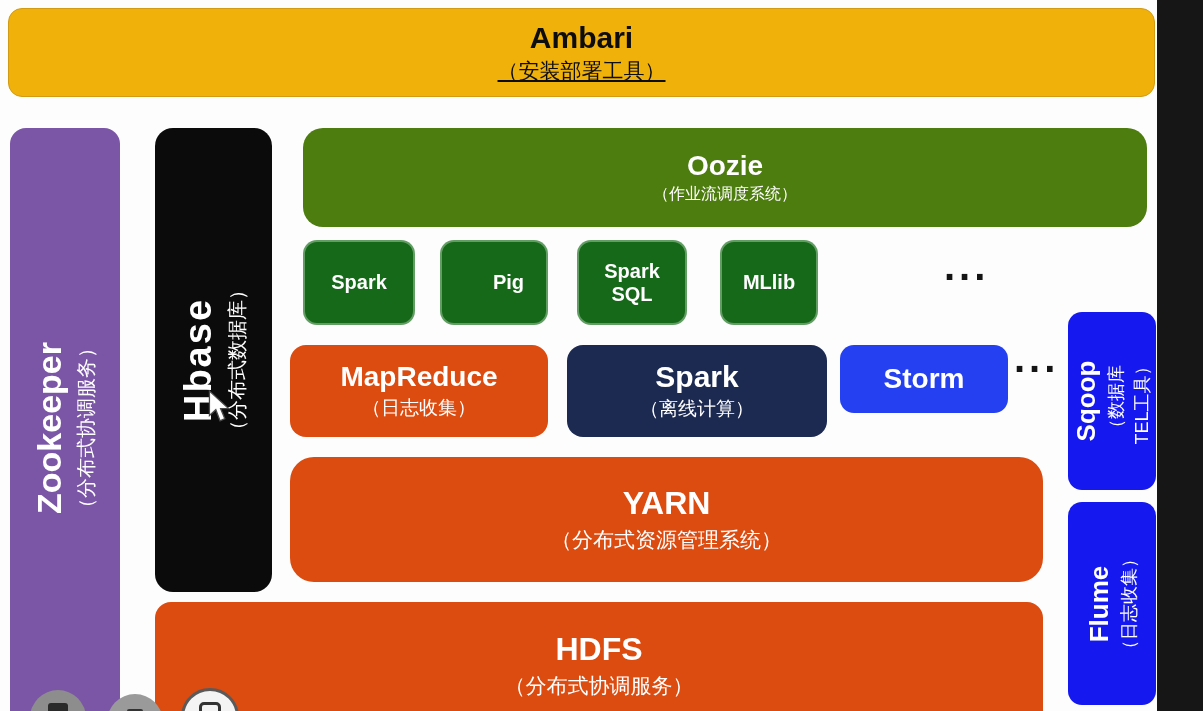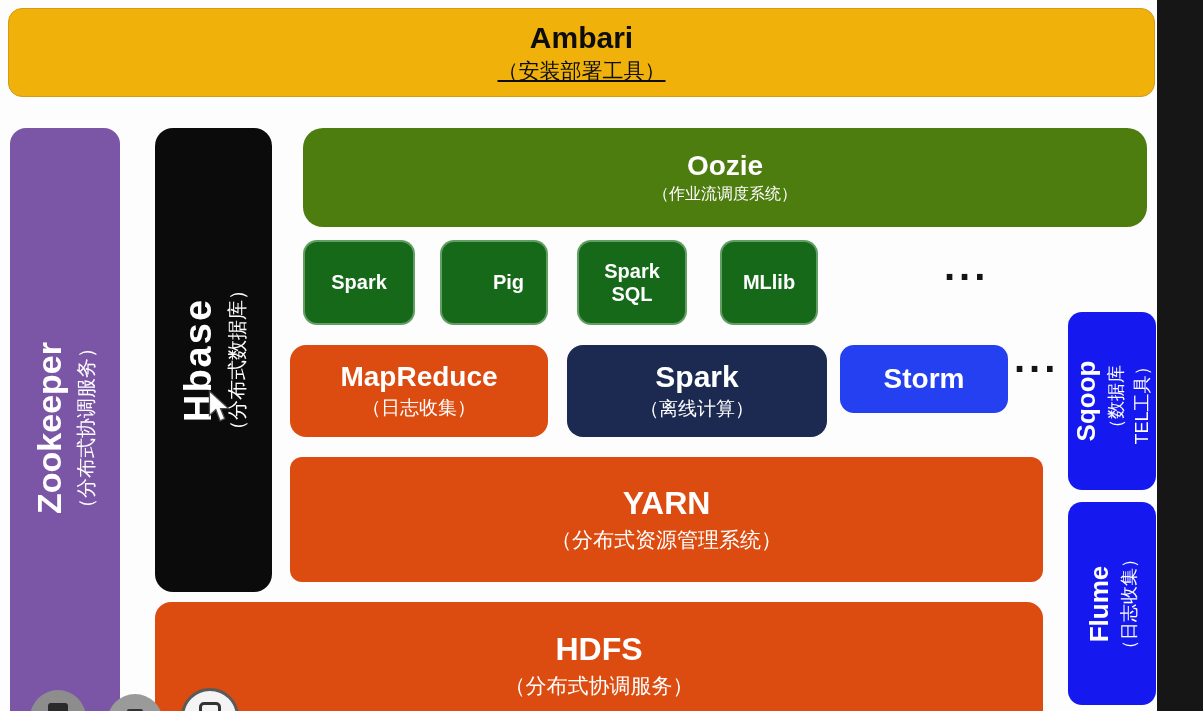--- a/index.html
+++ b/index.html
@@ -32,21 +32,21 @@
   #dots-tools{left:944px;top:244px;}
   #dots-compute{left:1014px;top:336px;}
 
   #mapreduce{left:290px;top:345px;width:258px;height:92px;background:#DC4B0F;border-radius:16px;}
   #sparkbox{left:567px;top:345px;width:260px;height:92px;background:#1C2A52;border-radius:16px;}
   #storm{left:840px;top:345px;width:168px;height:68px;background:#2540F0;border-radius:14px;}
   .t2{font-size:28px;font-weight:bold;}
   .s2{font-size:19px;margin-top:2px;}
   #sparkbox .t2{font-size:30px;}
 
-  #yarn{left:290px;top:457px;width:753px;height:125px;background:#DC4B0F;border-radius:12px;}
+  #yarn{left:290px;top:457px;width:753px;height:125px;background:#DC4B0F;border-radius:24px;}
   #hdfs{left:155px;top:602px;width:888px;height:126px;background:#DC4B0F;border-radius:16px;}
   .t3{font-size:32px;font-weight:bold;}
   .s3{font-size:21px;margin-top:4px;}
 
   
   .vbox{position:absolute;}
   .rot{position:absolute;left:50%;top:50%;transform:translate(-50%,-50%) rotate(-90deg);
        display:flex;flex-direction:column;align-items:center;justify-content:center;
        text-align:center;color:#fff;white-space:nowrap;}
   #zookeeper{left:10px;top:128px;width:110px;height:600px;background:#7B55A6;border-radius:16px;}

